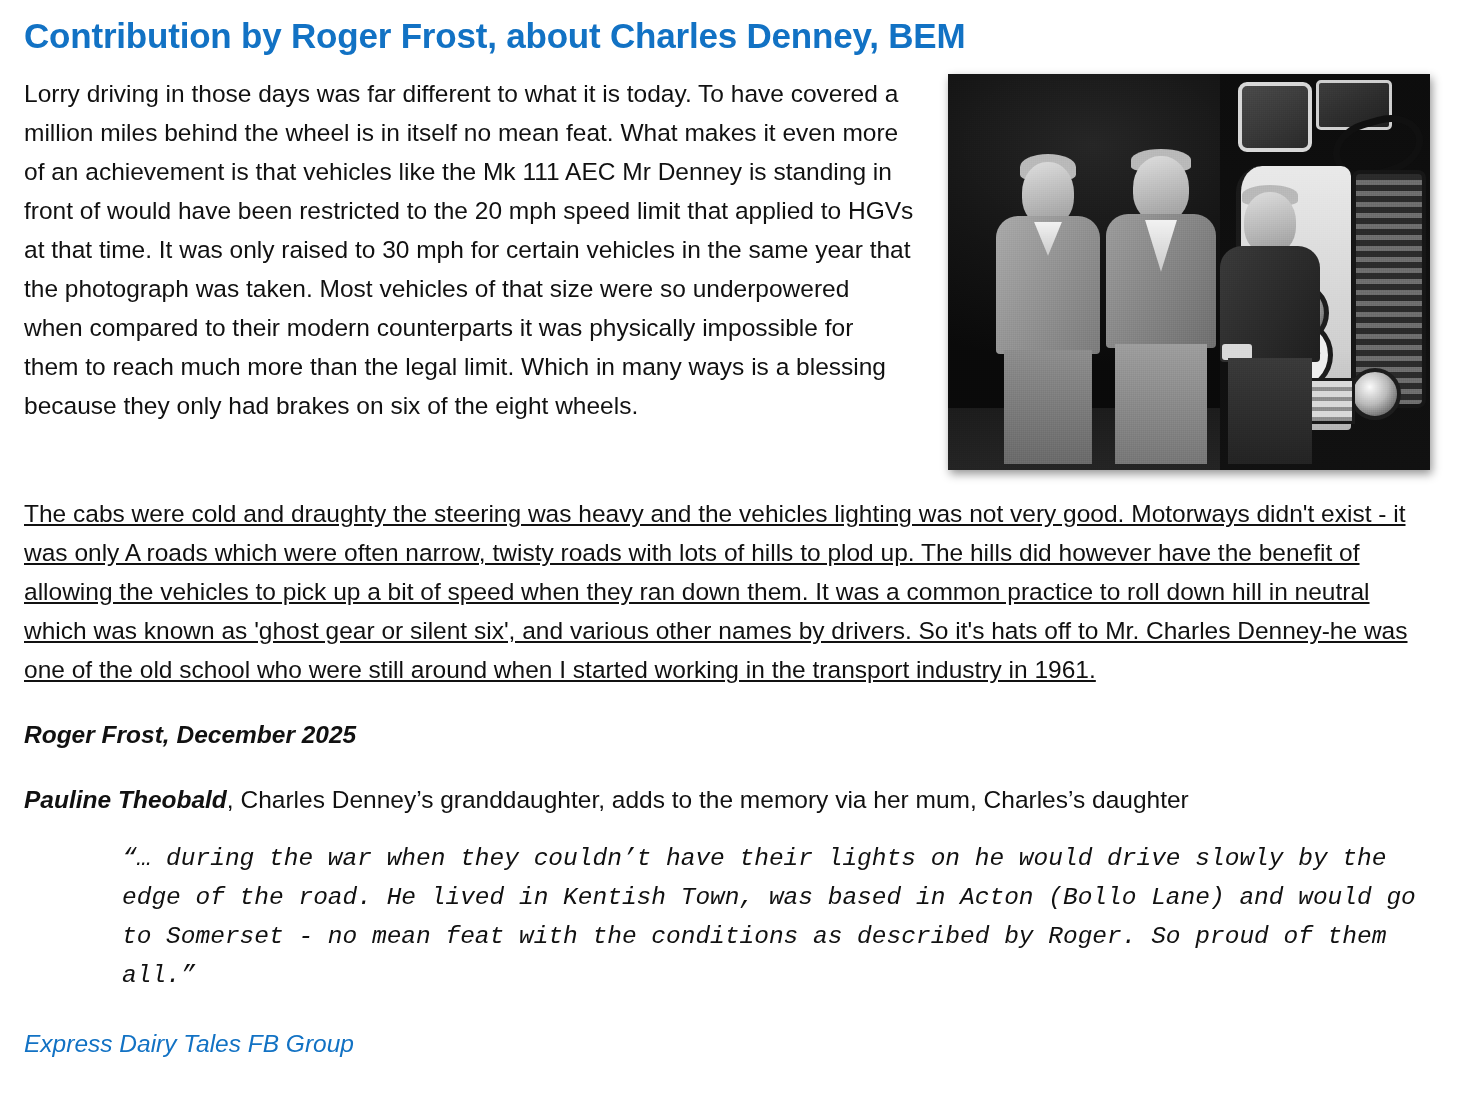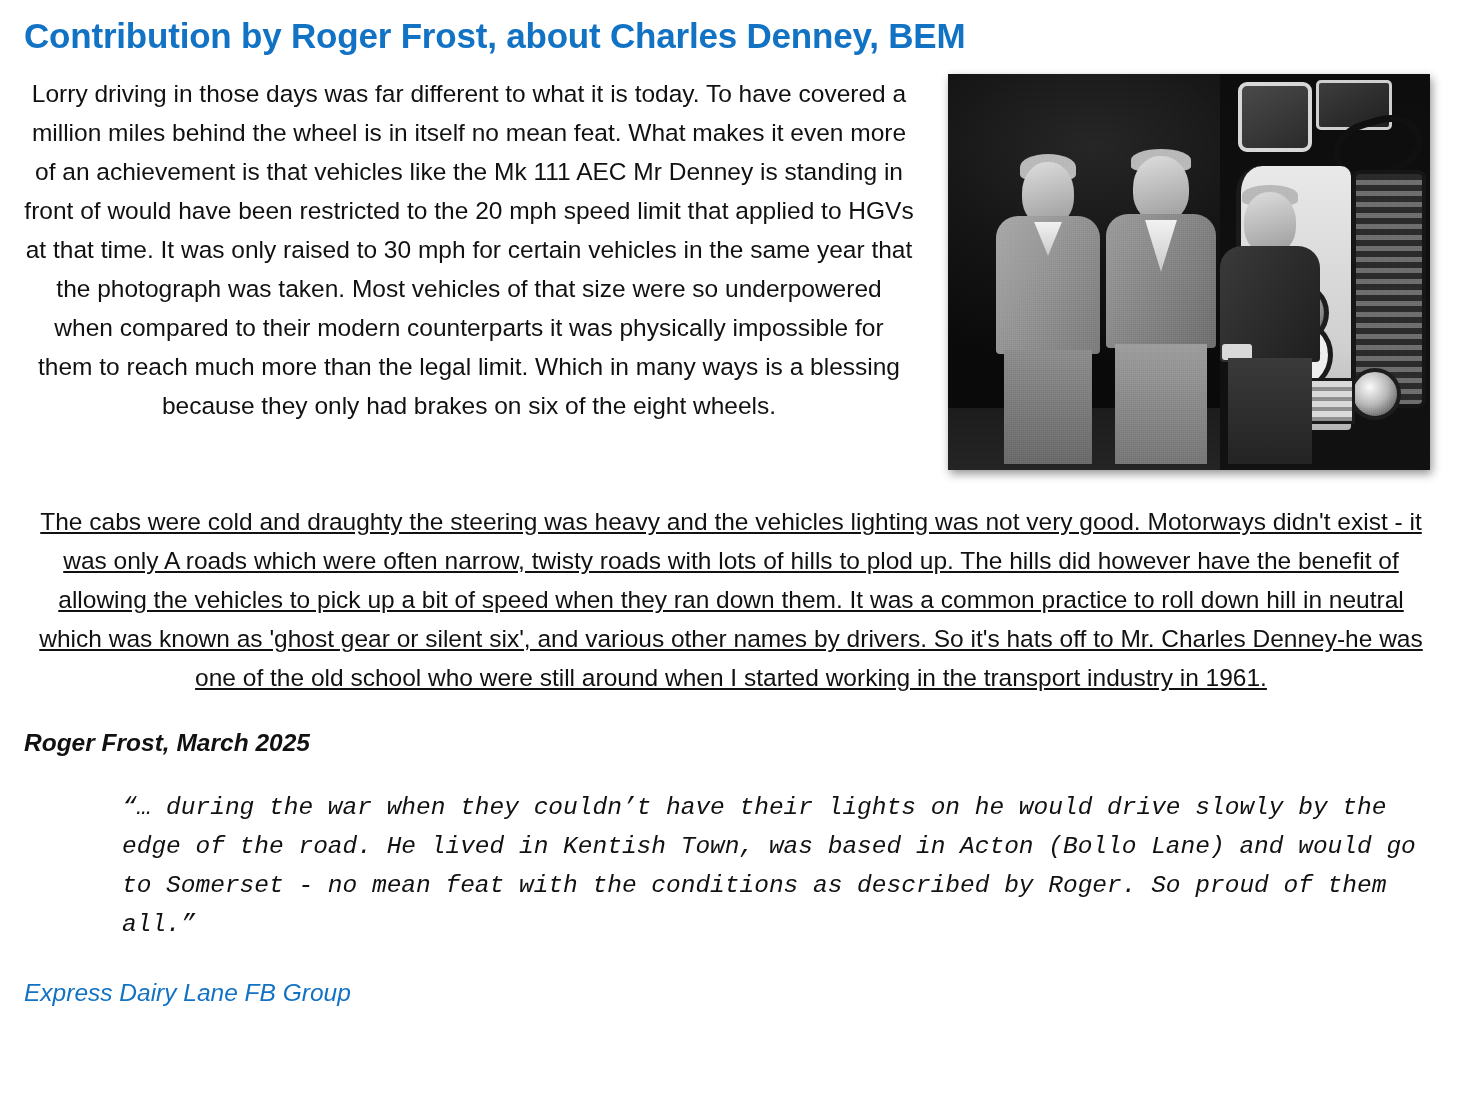--- a/index.html
+++ b/index.html
@@ -202,22 +202,21 @@
   .grain {
     position: absolute; inset: 0;
     background-image:
       repeating-linear-gradient(0deg, rgba(255,255,255,0.025) 0 1px, rgba(0,0,0,0.025) 1px 2px),
       repeating-linear-gradient(90deg, rgba(255,255,255,0.02) 0 1px, rgba(0,0,0,0.02) 1px 2px);
     pointer-events: none;
     mix-blend-mode: overlay;
   }
   
   p.para {
-    margin: 8px 0 26px 0;
-    text-align: center;
+    margin: 0 0 26px 0;
   }
   .para-second { margin-top: 4px; text-decoration: underline; }
   .sig {
     font-weight: bold;
     font-style: italic;
     font-size: 24.5px;
     line-height: 39px;
     margin: 0 0 26px 0;
   }
   .attrib {
@@ -304,20 +303,21 @@
           <div class="grain"></div>
         </div>
       </div>
     </figure>
 
     <p class="body-text para">Lorry driving in those days was far different to what it is today. To have covered a million miles behind the wheel is in itself no mean feat. What makes it even more of an achievement is that vehicles like the Mk 111 AEC Mr Denney is standing in front of would have been restricted to the 20 mph speed limit that applied to HGVs at that time. It was only raised to 30 mph for certain vehicles in the same year that the photograph was taken. Most vehicles of that size were so underpowered when compared to their modern counterparts it was physically impossible for them to reach much more than the legal limit. Which in many ways is a blessing because they only had brakes on six of the eight wheels.</p>
   </div>
 
   <p class="body-text para para-second">The cabs were cold and draughty the steering was heavy and the vehicles lighting was not very good. Motorways didn't exist - it was only A roads which were often narrow, twisty roads with lots of hills to plod up. The hills did however have the benefit of allowing the vehicles to pick up a bit of speed when they ran down them. It was a common practice to roll down hill in neutral which was known as 'ghost gear or silent six', and various other names by drivers. So it's hats off to Mr. Charles Denney-he was one of the old school who were still around when I started working in the transport industry in 1961.</p>
 
-  <p class="sig">Roger Frost, March 2025</p>
-
+  <p class="sig">Roger Frost, December 2025</p>
+
+  <p class="attrib"><span class="name">Pauline Theobald</span><span>, Charles Denney’s granddaughter, adds to the memory via her mum, Charles’s daughter</span></p>
 
   <blockquote class="quote">“… during the war when they couldn’t have their lights on he would drive slowly by the edge of the road. He lived in Kentish Town, was based in Acton (Bollo Lane) and would go to Somerset - no mean feat with the conditions as described by Roger. So proud of them all.”</blockquote>
 
-  <a class="footer-link" href="#">Express Dairy Lane FB Group</a>
+  <a class="footer-link" href="#">Express Dairy Tales FB Group</a>
 
 </div>
 
 </body></html>

